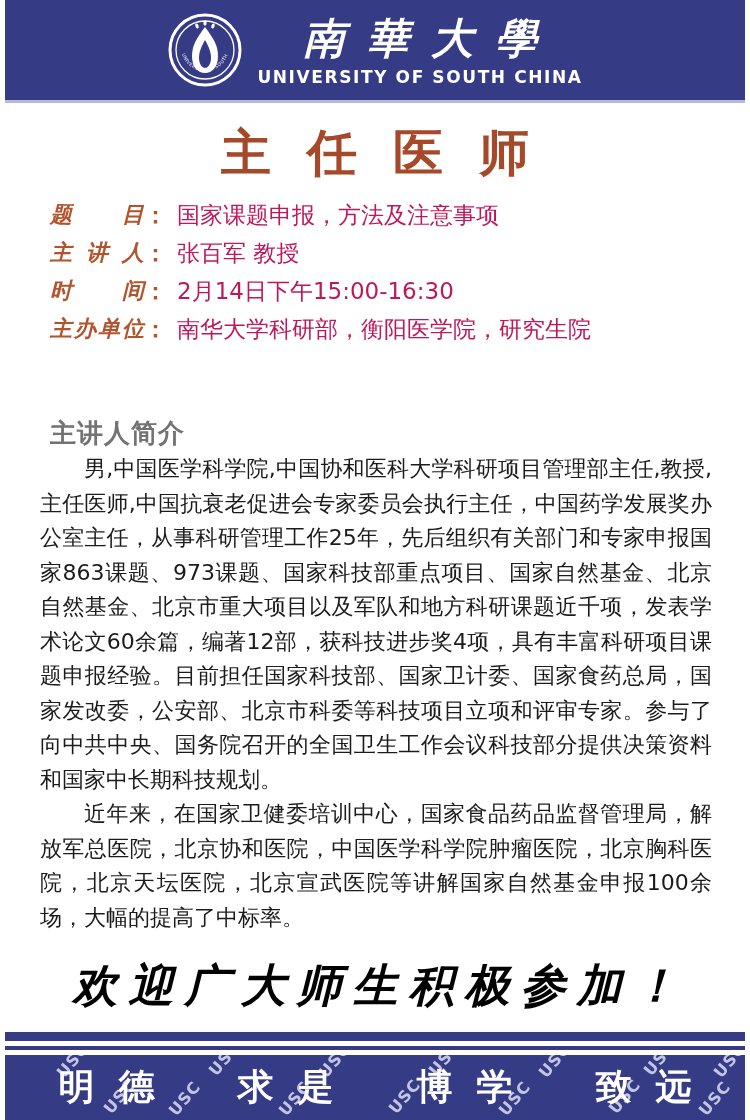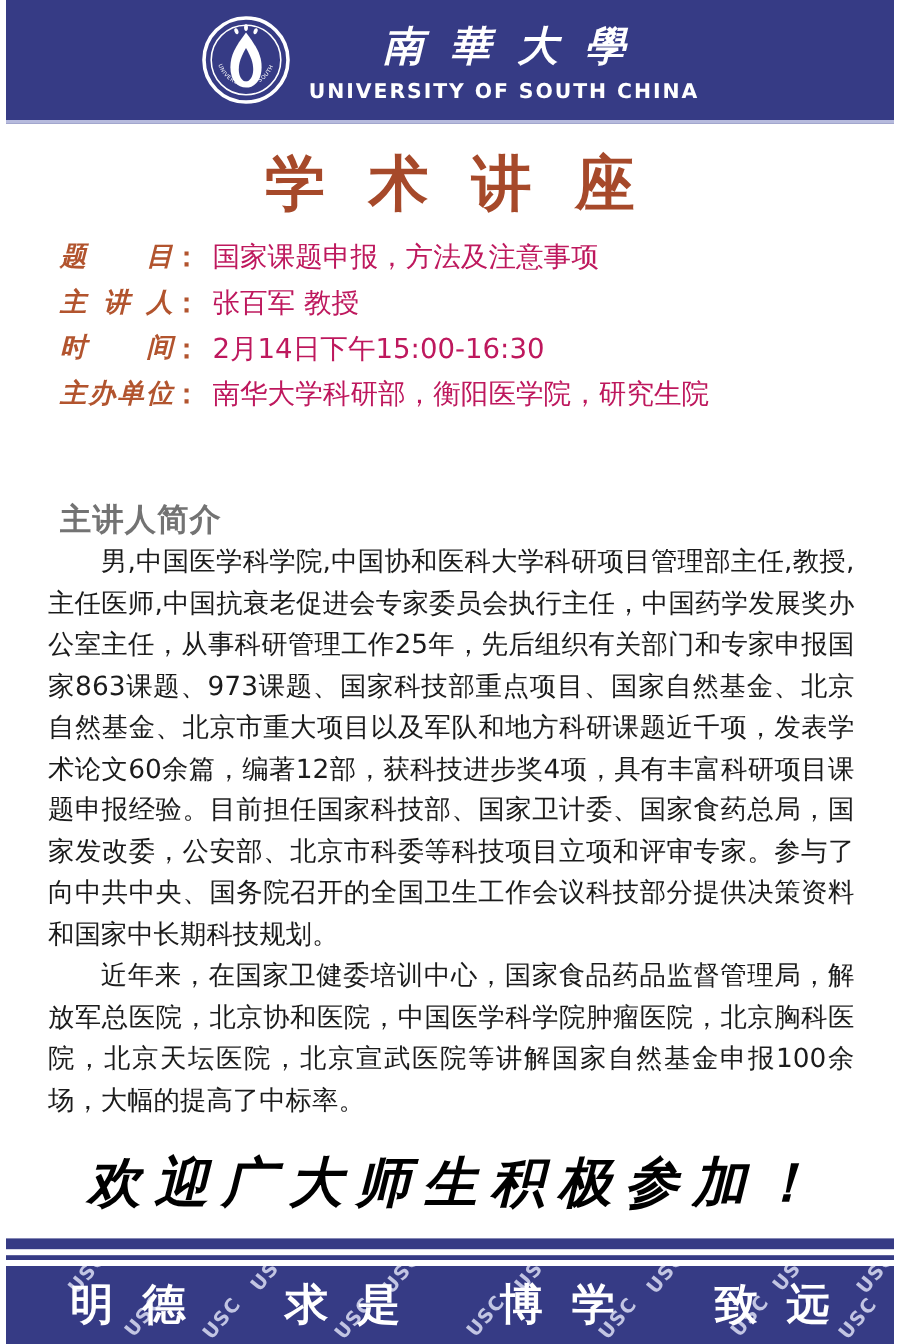--- a/index.html
+++ b/index.html
@@ -12,21 +12,21 @@
   .banner{
     position:absolute;top:0;left:5px;right:5px;height:100px;
     background:#363b85;border-bottom:3px solid #b6badd;
     display:flex;align-items:center;justify-content:center;
   }
   .logo-group{display:flex;align-items:center;gap:14px;}
   .emblem{flex:0 0 auto;}
   .logo-text{display:flex;flex-direction:column;align-items:center;}
   .logo-cn{
     color:#ffffff;font-family:"DejaVu Serif","Liberation Serif",serif;
-    font-size:34px;line-height:52px;font-weight:bold;font-style:italic;
+    font-size:42px;line-height:52px;font-weight:bold;font-style:italic;
     letter-spacing:22px;text-indent:22px;white-space:nowrap;
   }
   .logo-en{
     color:#ffffff;font-size:17px;font-weight:bold;letter-spacing:1.6px;
     margin-top:2px;white-space:nowrap;
   }
   
   .title{
     position:absolute;top:120px;left:0;width:100%;margin:0;
     text-align:center;color:#a6492a;
@@ -104,21 +104,21 @@
           <textPath href="#embArc">UNIVERSITY OF SOUTH CHINA</textPath>
         </text>
       </svg>
       <div class="logo-text">
         <div class="logo-cn">南華大學</div>
         <div class="logo-en">UNIVERSITY OF SOUTH CHINA</div>
       </div>
     </div>
   </header>
 
-  <h1 class="title">学术讲座</h1>
+  <h1 class="title">主任医师</h1>
 
   <section class="info">
     <div class="info-row">
       <span class="info-label">题目</span><span class="info-colon">：</span><span class="info-value">国家课题申报，方法及注意事项</span>
     </div>
     <div class="info-row">
       <span class="info-label">主讲人</span><span class="info-colon">：</span><span class="info-value">张百军 教授</span>
     </div>
     <div class="info-row">
       <span class="info-label">时间</span><span class="info-colon">：</span><span class="info-value">2月14日下午15:00-16:30</span>

